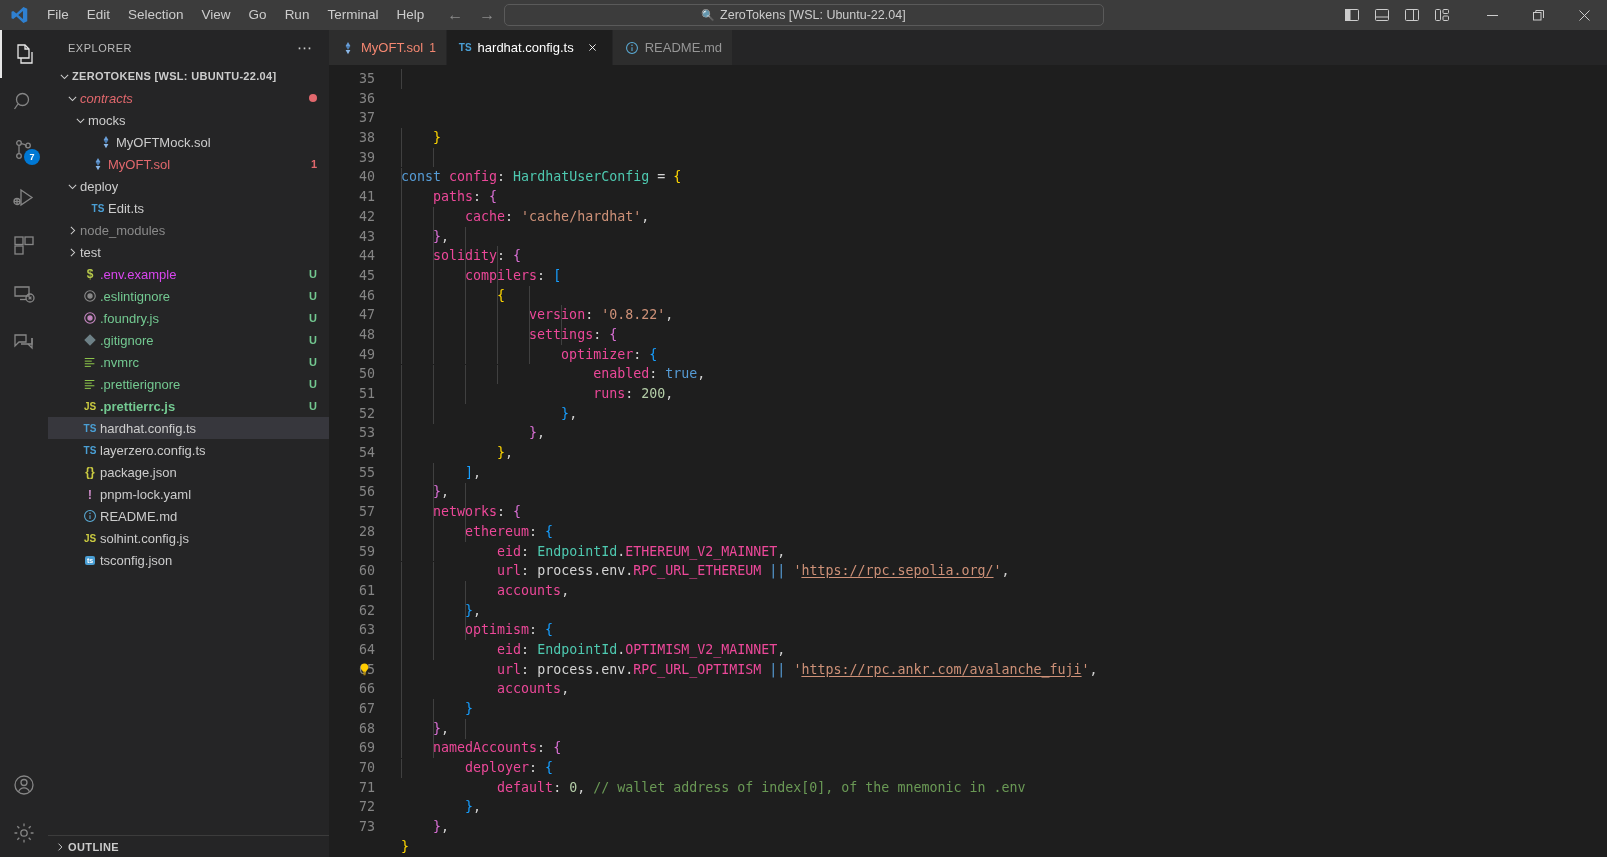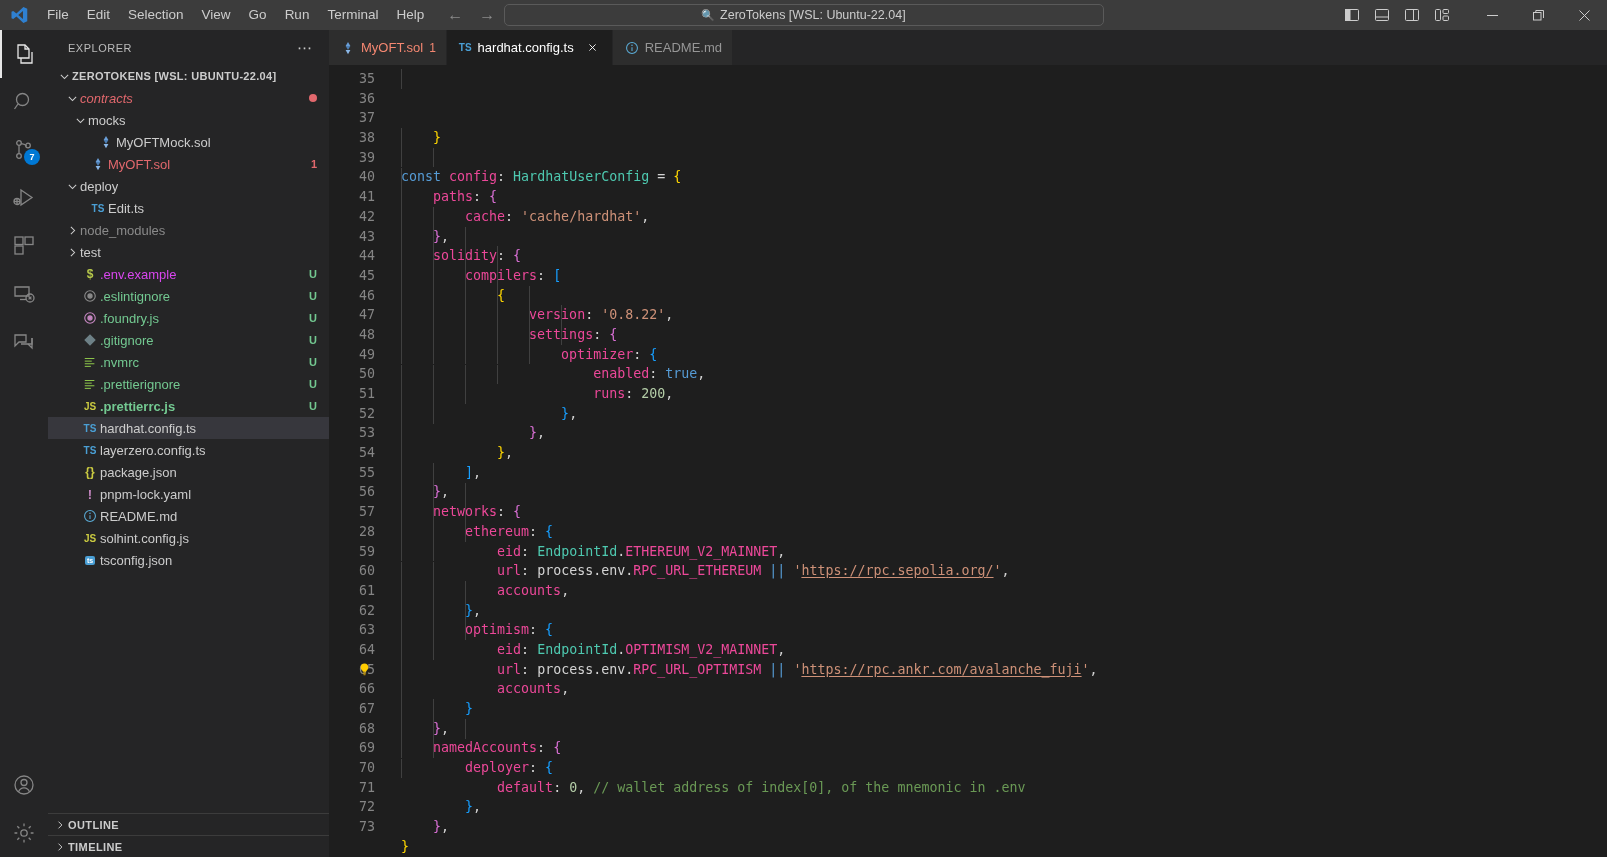--- a/index.html
+++ b/index.html
@@ -526,28 +526,20 @@
         </div>
       </div>
     <div>
       <div class="sb-section">
         <span class="chev">
           <svg viewBox="0 0 16 16" fill="none" stroke="#cccccc" stroke-width="1.3">
               <polyline points="6,3.5 10.5,8 6,12.5"></polyline>
             </svg>
         </span>
         <span>OUTLINE</span>
-      </div>
-      <div class="sb-section">
-        <span class="chev">
-          <svg viewBox="0 0 16 16" fill="none" stroke="#cccccc" stroke-width="1.3">
-              <polyline points="6,3.5 10.5,8 6,12.5"></polyline>
-            </svg>
-        </span>
-        <span>TIMELINE</span>
       </div>
     </div>
   </div>
 
   <div class="editorgroup">
     <div class="tabbar" id="tabbar">
         <div class="tab">
           <span class="ti">
             <svg viewBox="0 0 16 16">
               <path fill="#6a9fd8" d="M8 1 5.3 5.6h5.4z"></path>

